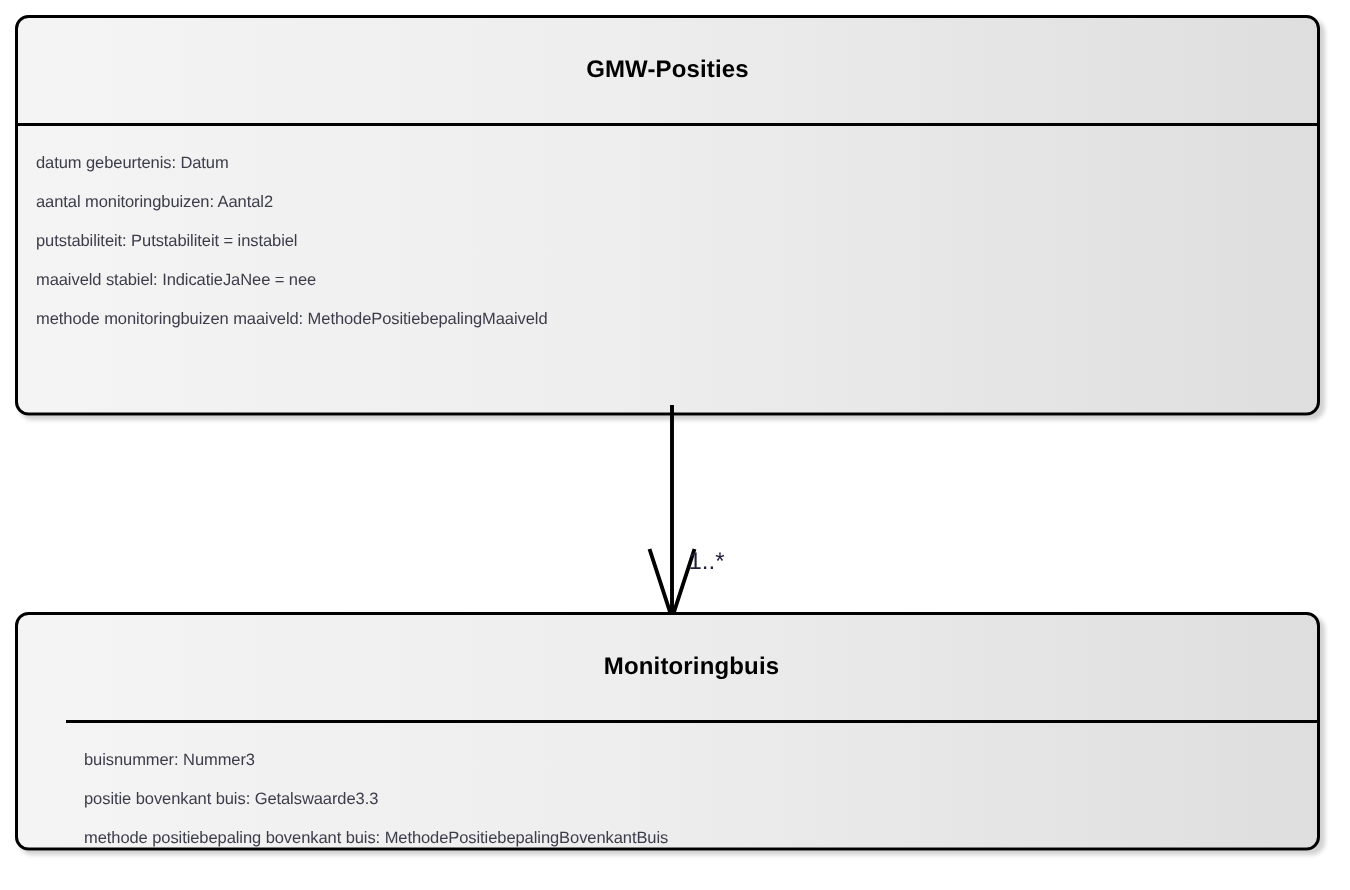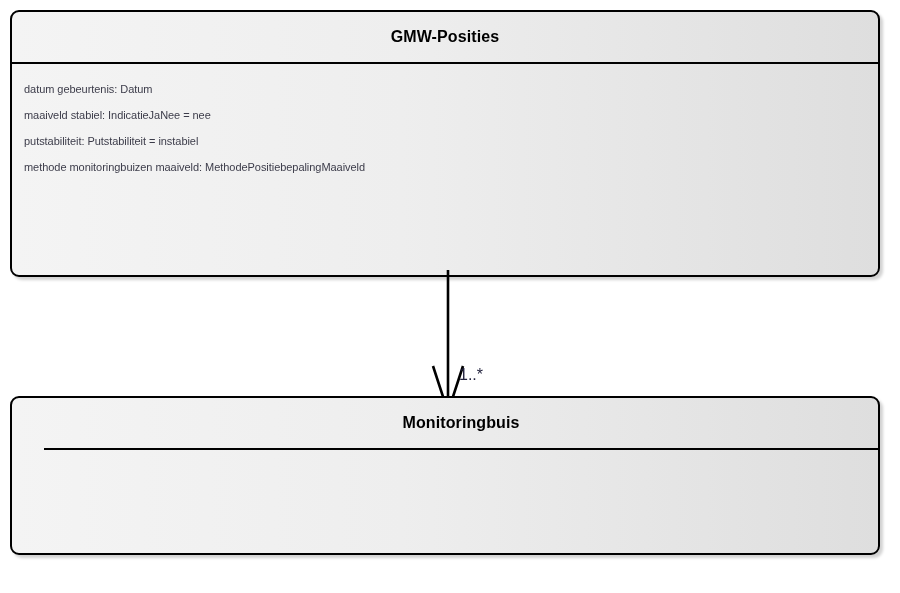--- a/index.html
+++ b/index.html
@@ -29,21 +29,21 @@
     box-sizing: border-box;
     border: 2px solid #000000;
     border-radius: 9px;
     background: linear-gradient(to right, #f4f4f4 0%, #eeeeee 45%, #e4e4e4 80%, #dedede 100%);
     box-shadow: 3px 3px 3px rgba(0, 0, 0, 0.18);
     overflow: hidden;
   }
 
   .uml-header {
     box-sizing: border-box;
-    height: 52px;
+    height: 72px;
     display: flex;
     align-items: center;
     justify-content: center;
     border-bottom: 2px solid #000000;
   }
 
   .uml-title {
     font-size: 16px;
     font-weight: bold;
     color: #000000;
@@ -67,21 +67,21 @@
   
   #class-gmw-posities {
     left: 10px;
     top: 10px;
     width: 870px;
     height: 267px;
   }
 
   #class-monitoringbuis {
     left: 10px;
-    top: 396px;
+    top: 408px;
     width: 870px;
     height: 159px;
     padding-left: 32px;
   }
 
   
   #association-connector {
     position: absolute;
     left: 400px;
     top: 270px;
@@ -103,32 +103,38 @@
 <body>
 
 <div id="diagram-canvas">
 
   <div class="uml-class" id="class-gmw-posities">
     <div class="uml-header">
       <span class="uml-title">GMW-Posities</span>
     </div>
     <div class="uml-body">
       <div class="uml-attribute">datum gebeurtenis: Datum</div>
+      <div class="uml-attribute">aantal monitoringbuizen: Aantal2</div>
+      <div class="uml-attribute">putstabiliteit: Putstabiliteit = instabiel</div>
       <div class="uml-attribute">maaiveld stabiel: IndicatieJaNee = nee</div>
-      <div class="uml-attribute">putstabiliteit: Putstabiliteit = instabiel</div>
       <div class="uml-attribute">methode monitoringbuizen maaiveld: MethodePositiebepalingMaaiveld</div>
     </div>
   </div>
 
   <svg id="association-connector" viewBox="0 0 160 145">
     <line x1="48" y1="0" x2="48" y2="145" stroke="#000000" stroke-width="2.6"></line>
     <polyline points="33,96 48,142 63,96" fill="none" stroke="#000000" stroke-width="2.6" stroke-linecap="butt" stroke-linejoin="miter"></polyline>
   </svg>
 
   <span id="multiplicity-label">1..*</span>
 
   <div class="uml-class" id="class-monitoringbuis">
     <div class="uml-header">
       <span class="uml-title">Monitoringbuis</span>
     </div>
+    <div class="uml-body">
+      <div class="uml-attribute">buisnummer: Nummer3</div>
+      <div class="uml-attribute">positie bovenkant buis: Getalswaarde3.3</div>
+      <div class="uml-attribute">methode positiebepaling bovenkant buis: MethodePositiebepalingBovenkantBuis</div>
+    </div>
   </div>
 
 </div>
 
 </body></html>

